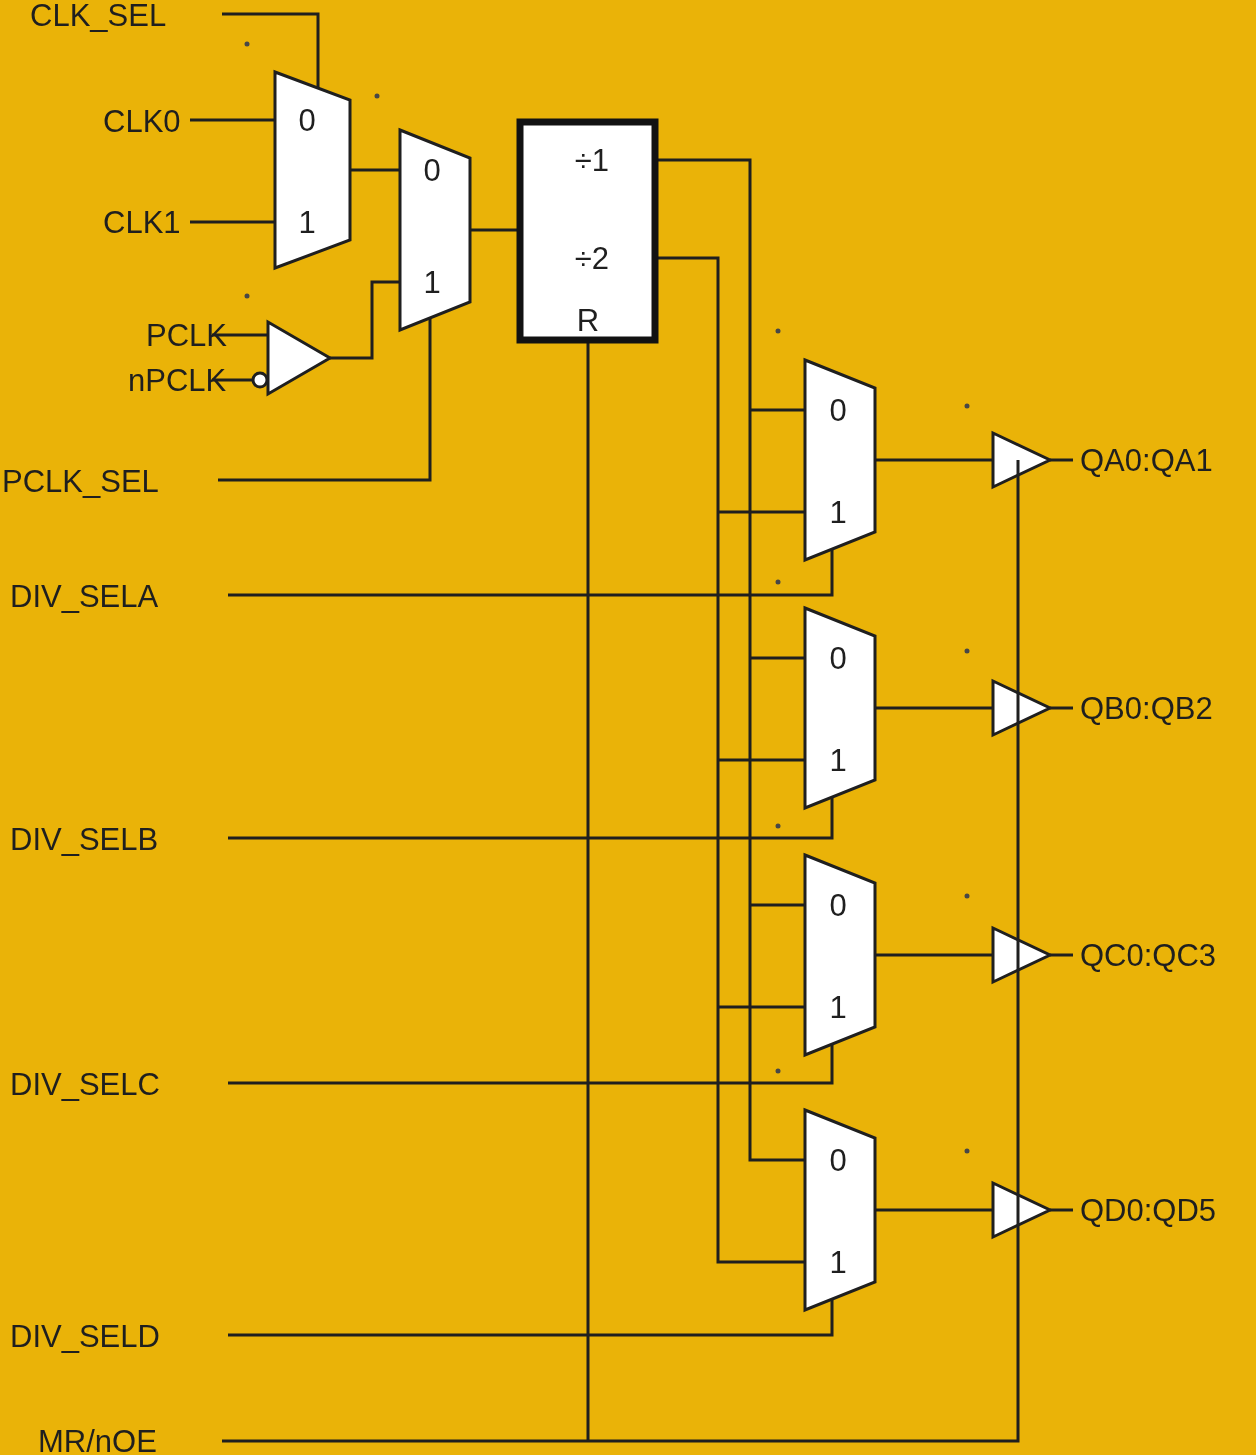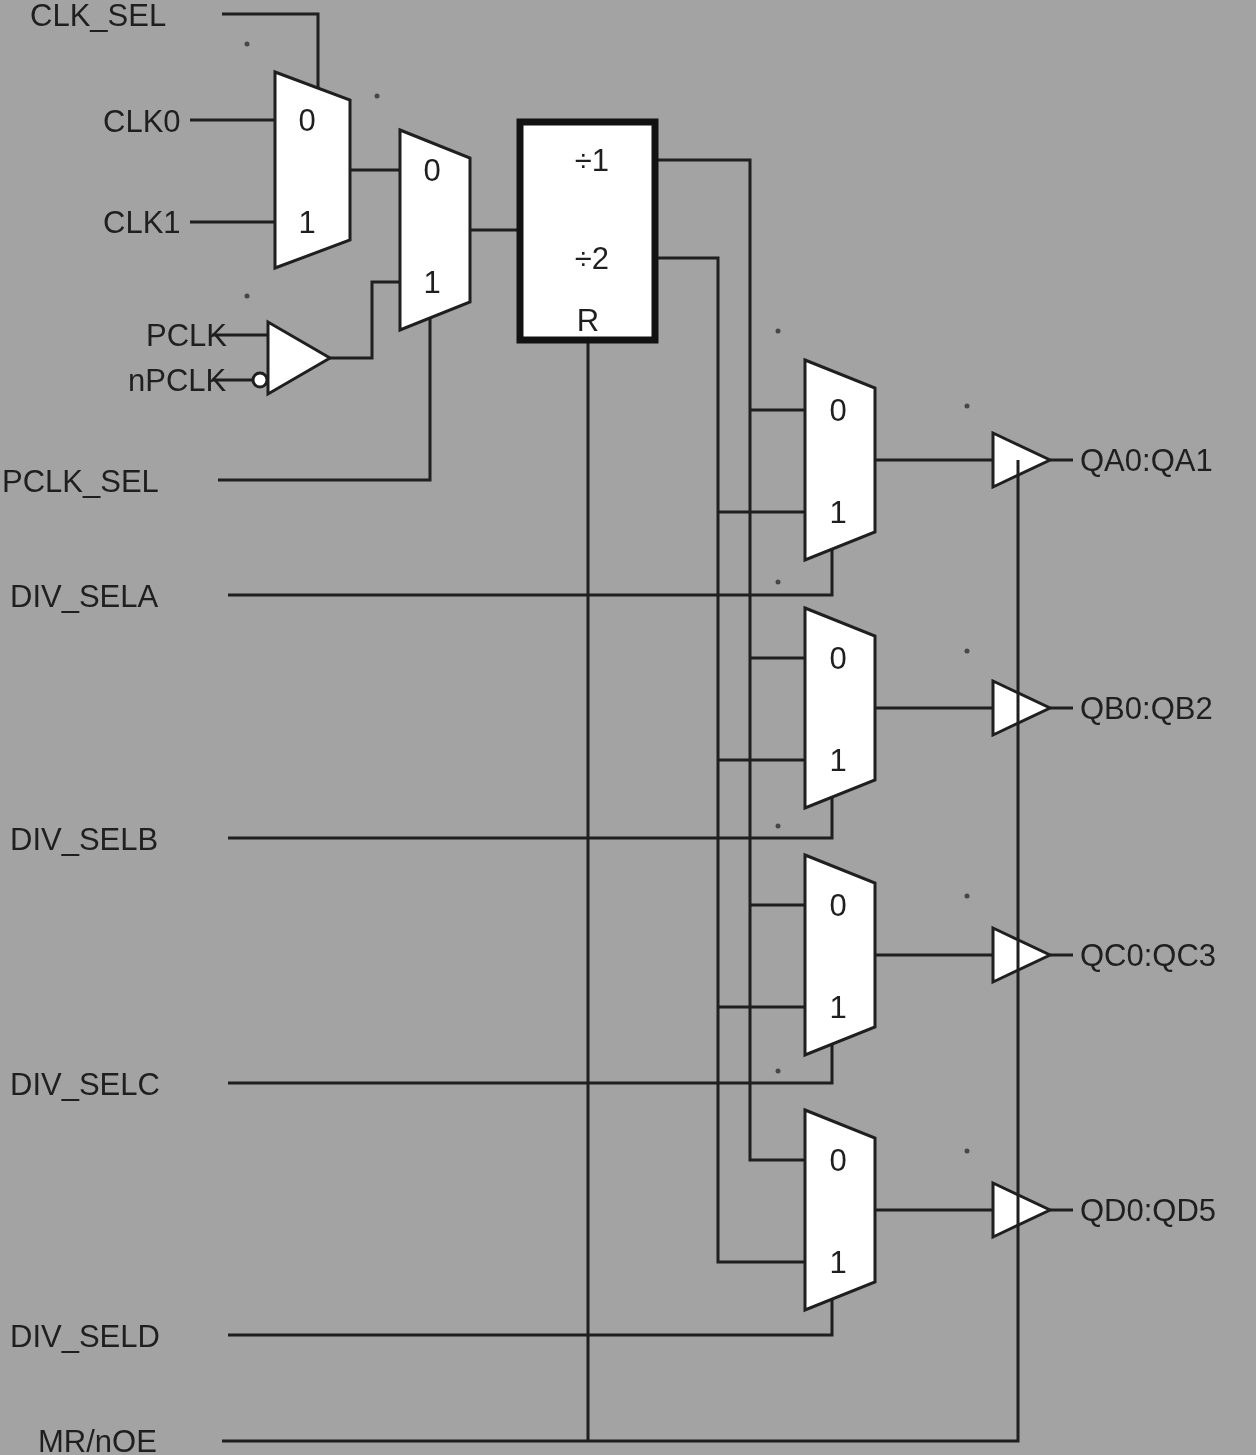--- a/index.html
+++ b/index.html
@@ -3,21 +3,21 @@
 <meta charset="utf-8">
 <style>
   html, body {
     margin: 0;
     padding: 0;
     background: #ffffff;
   }
   .canvas-wrap {
     width: 1256px;
     height: 1455px;
-    background: #a3a3a3;
+    background: #eab308;
     overflow: hidden;
   }
   .wire {
     stroke: #1f1f1f;
     stroke-width: 3;
     fill: none;
   }
   .shape {
     stroke: #1f1f1f;
     stroke-width: 3;

